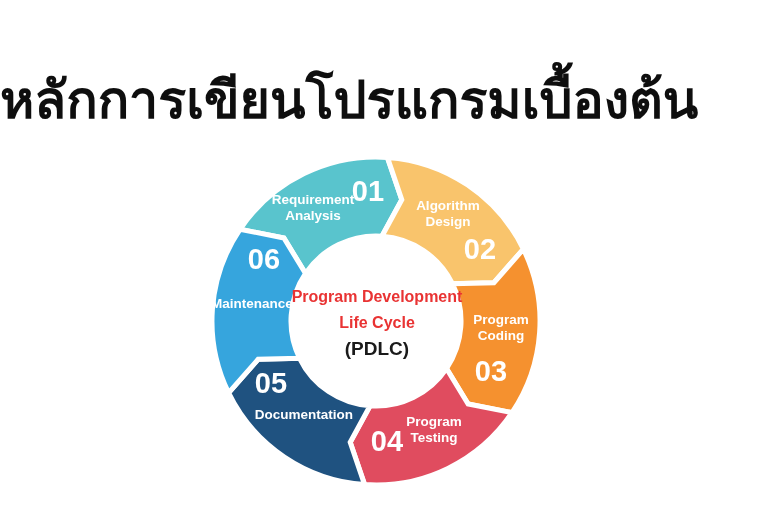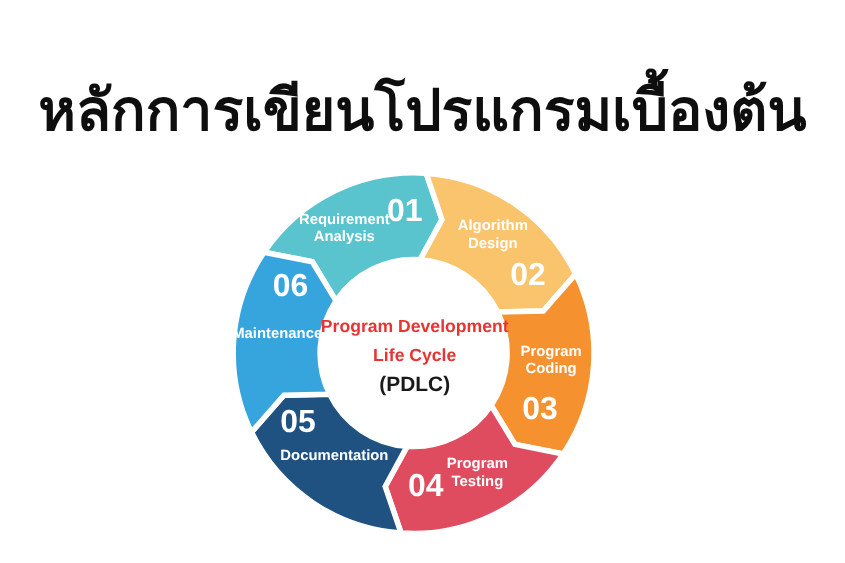--- a/index.html
+++ b/index.html
@@ -15,21 +15,21 @@
     position: relative;
     width: 768px;
     height: 512px;
     background: #ffffff;
   }
   .page-title {
     position: absolute;
     top: 58px;
     left: 0;
     width: 768px;
-    text-align: center;
+    text-align: left;
     font-size: 52px;
     font-weight: bold;
     color: #0e0e0e;
     white-space: nowrap;
     letter-spacing: 0px;
     font-family: "Liberation Serif", "DejaVu Serif", serif;
   }
   .diagram-svg {
     position: absolute;
     left: 0;

